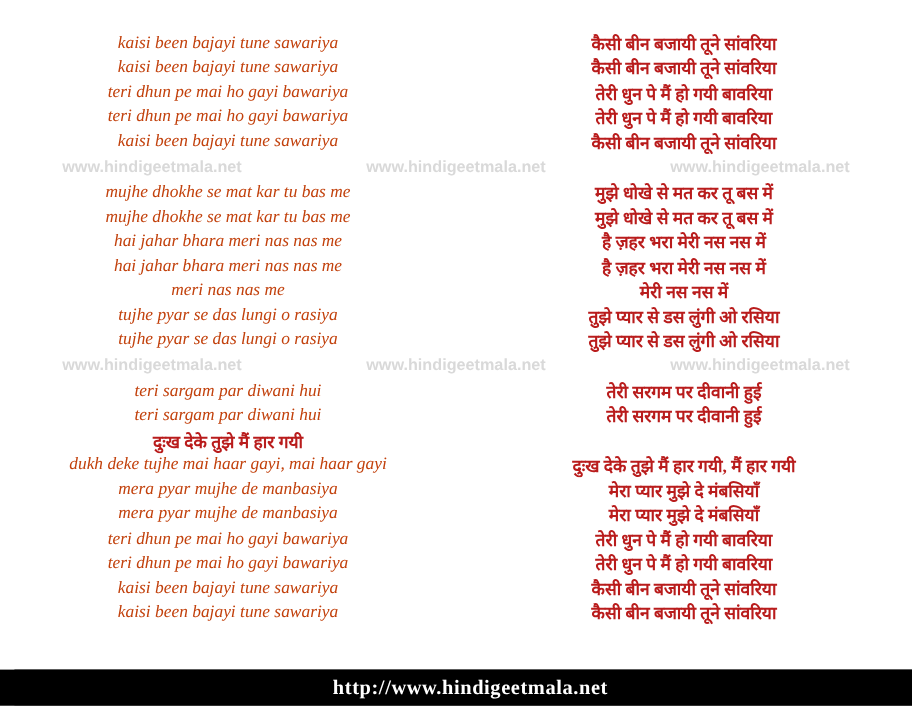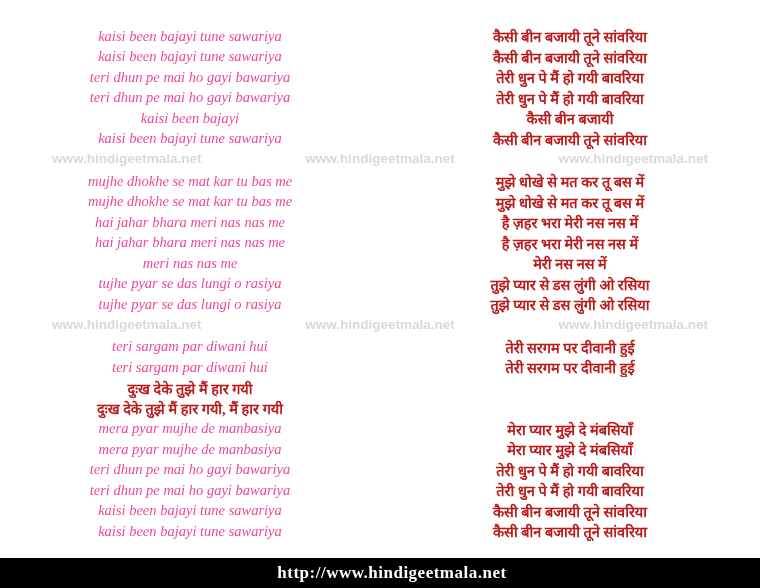--- a/index.html
+++ b/index.html
@@ -37,21 +37,21 @@
     display: flex;
     width: 100%;
     height: 20.5px;
     align-items: center;
   }
   .col-left {
     width: 50%;
     text-align: center;
     font-style: italic;
     font-size: 14.5px;
-    color: #ec4899;
+    color: #c2410c;
     white-space: nowrap;
     overflow: hidden;
   }
   .col-right {
     width: 50%;
     text-align: center;
     font-size: 14.5px;
     color: #b91c1c;
     white-space: nowrap;
     overflow: hidden;
@@ -117,24 +117,20 @@
           </div>
           <div class="line-row">
             <div class="col-left">teri dhun pe mai ho gayi bawariya</div>
             <div class="col-right">तेरी धुन पे मैं हो गयी बावरिया</div>
           </div>
           <div class="line-row">
             <div class="col-left">teri dhun pe mai ho gayi bawariya</div>
             <div class="col-right">तेरी धुन पे मैं हो गयी बावरिया</div>
           </div>
           <div class="line-row">
-            <div class="col-left">kaisi been bajayi</div>
-            <div class="col-right">कैसी बीन बजायी</div>
-          </div>
-          <div class="line-row">
             <div class="col-left">kaisi been bajayi tune sawariya</div>
             <div class="col-right">कैसी बीन बजायी तूने सांवरिया</div>
           </div>
         </div>
         <div class="watermark-row">
           <div class="watermark">
             <span>www.hindigeetmala.net</span>
             <span>www.hindigeetmala.net</span>
             <span>www.hindigeetmala.net</span>
           </div>
@@ -182,20 +178,21 @@
             <div class="col-right">तेरी सरगम पर दीवानी हुई</div>
           </div>
           <div class="line-row">
             <div class="col-left">teri sargam par diwani hui</div>
             <div class="col-right">तेरी सरगम पर दीवानी हुई</div>
           </div>
           <div class="line-row">
             <div class="col-right">दुःख देके तुझे मैं हार गयी</div>
           </div>
           <div class="line-row">
+            <div class="col-left">dukh deke tujhe mai haar gayi, mai haar gayi</div>
             <div class="col-right">दुःख देके तुझे मैं हार गयी, मैं हार गयी</div>
           </div>
           <div class="line-row">
             <div class="col-left">mera pyar mujhe de manbasiya</div>
             <div class="col-right">मेरा प्यार मुझे दे मंबसियाँ</div>
           </div>
           <div class="line-row">
             <div class="col-left">mera pyar mujhe de manbasiya</div>
             <div class="col-right">मेरा प्यार मुझे दे मंबसियाँ</div>
           </div>

